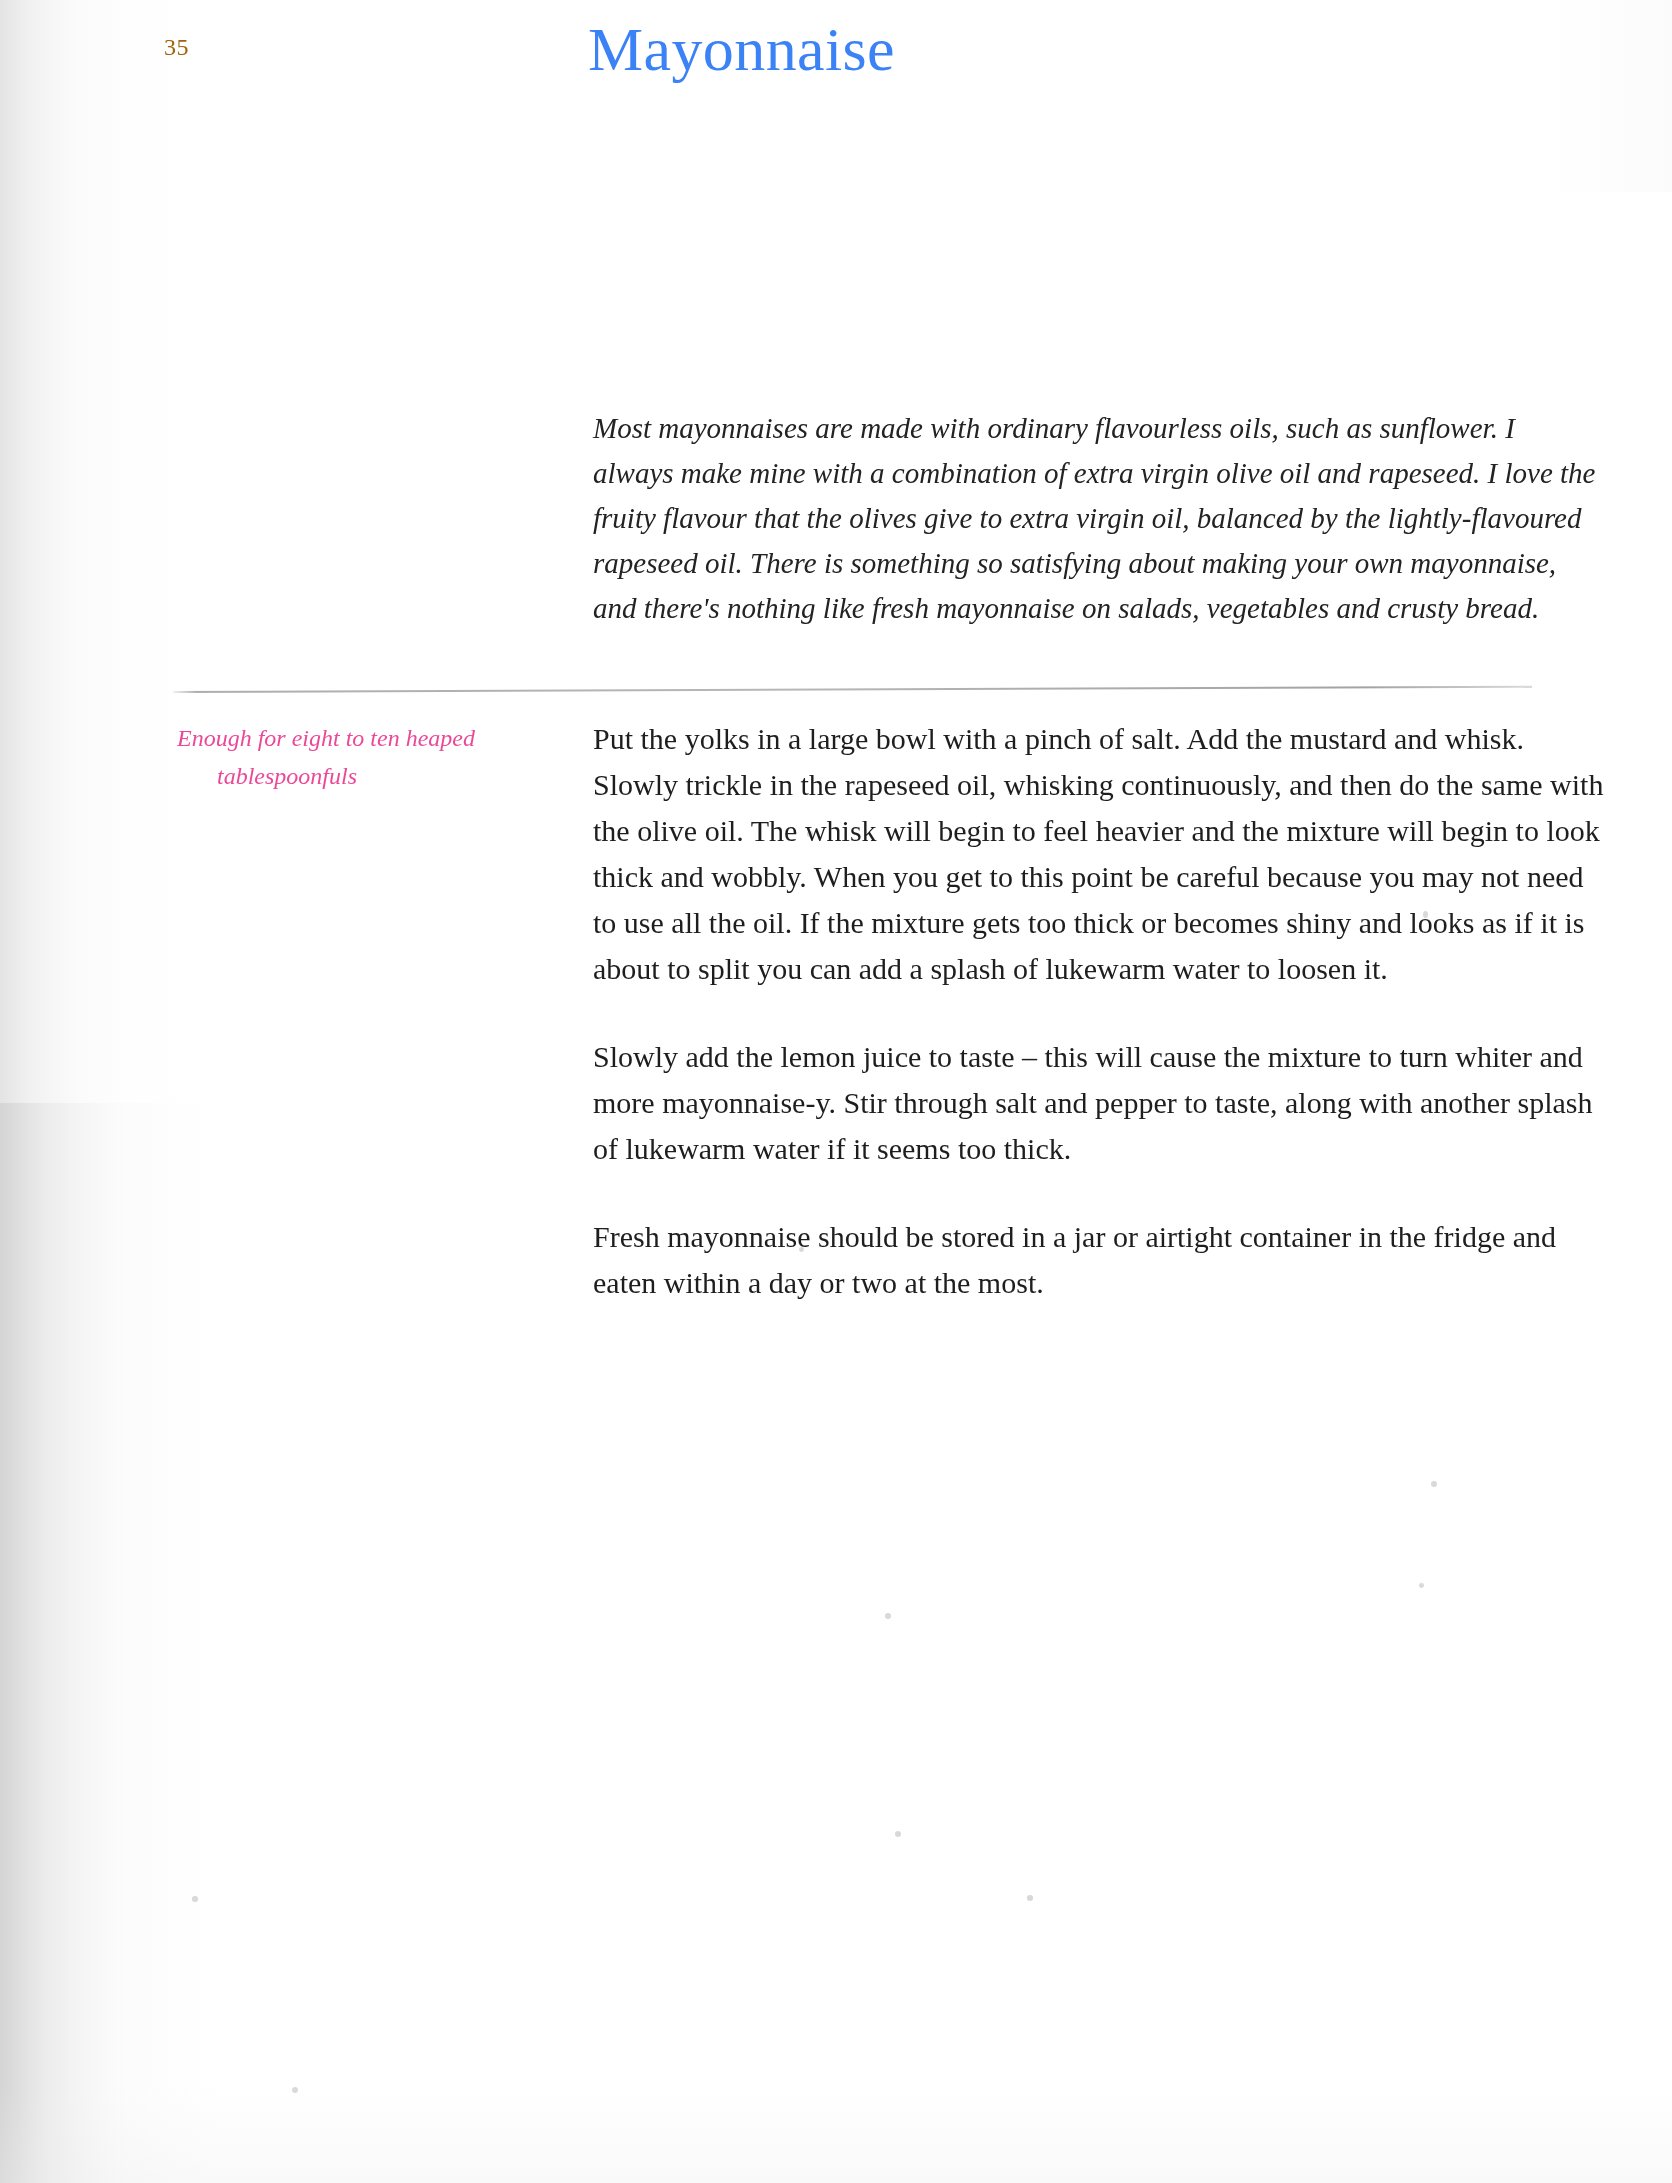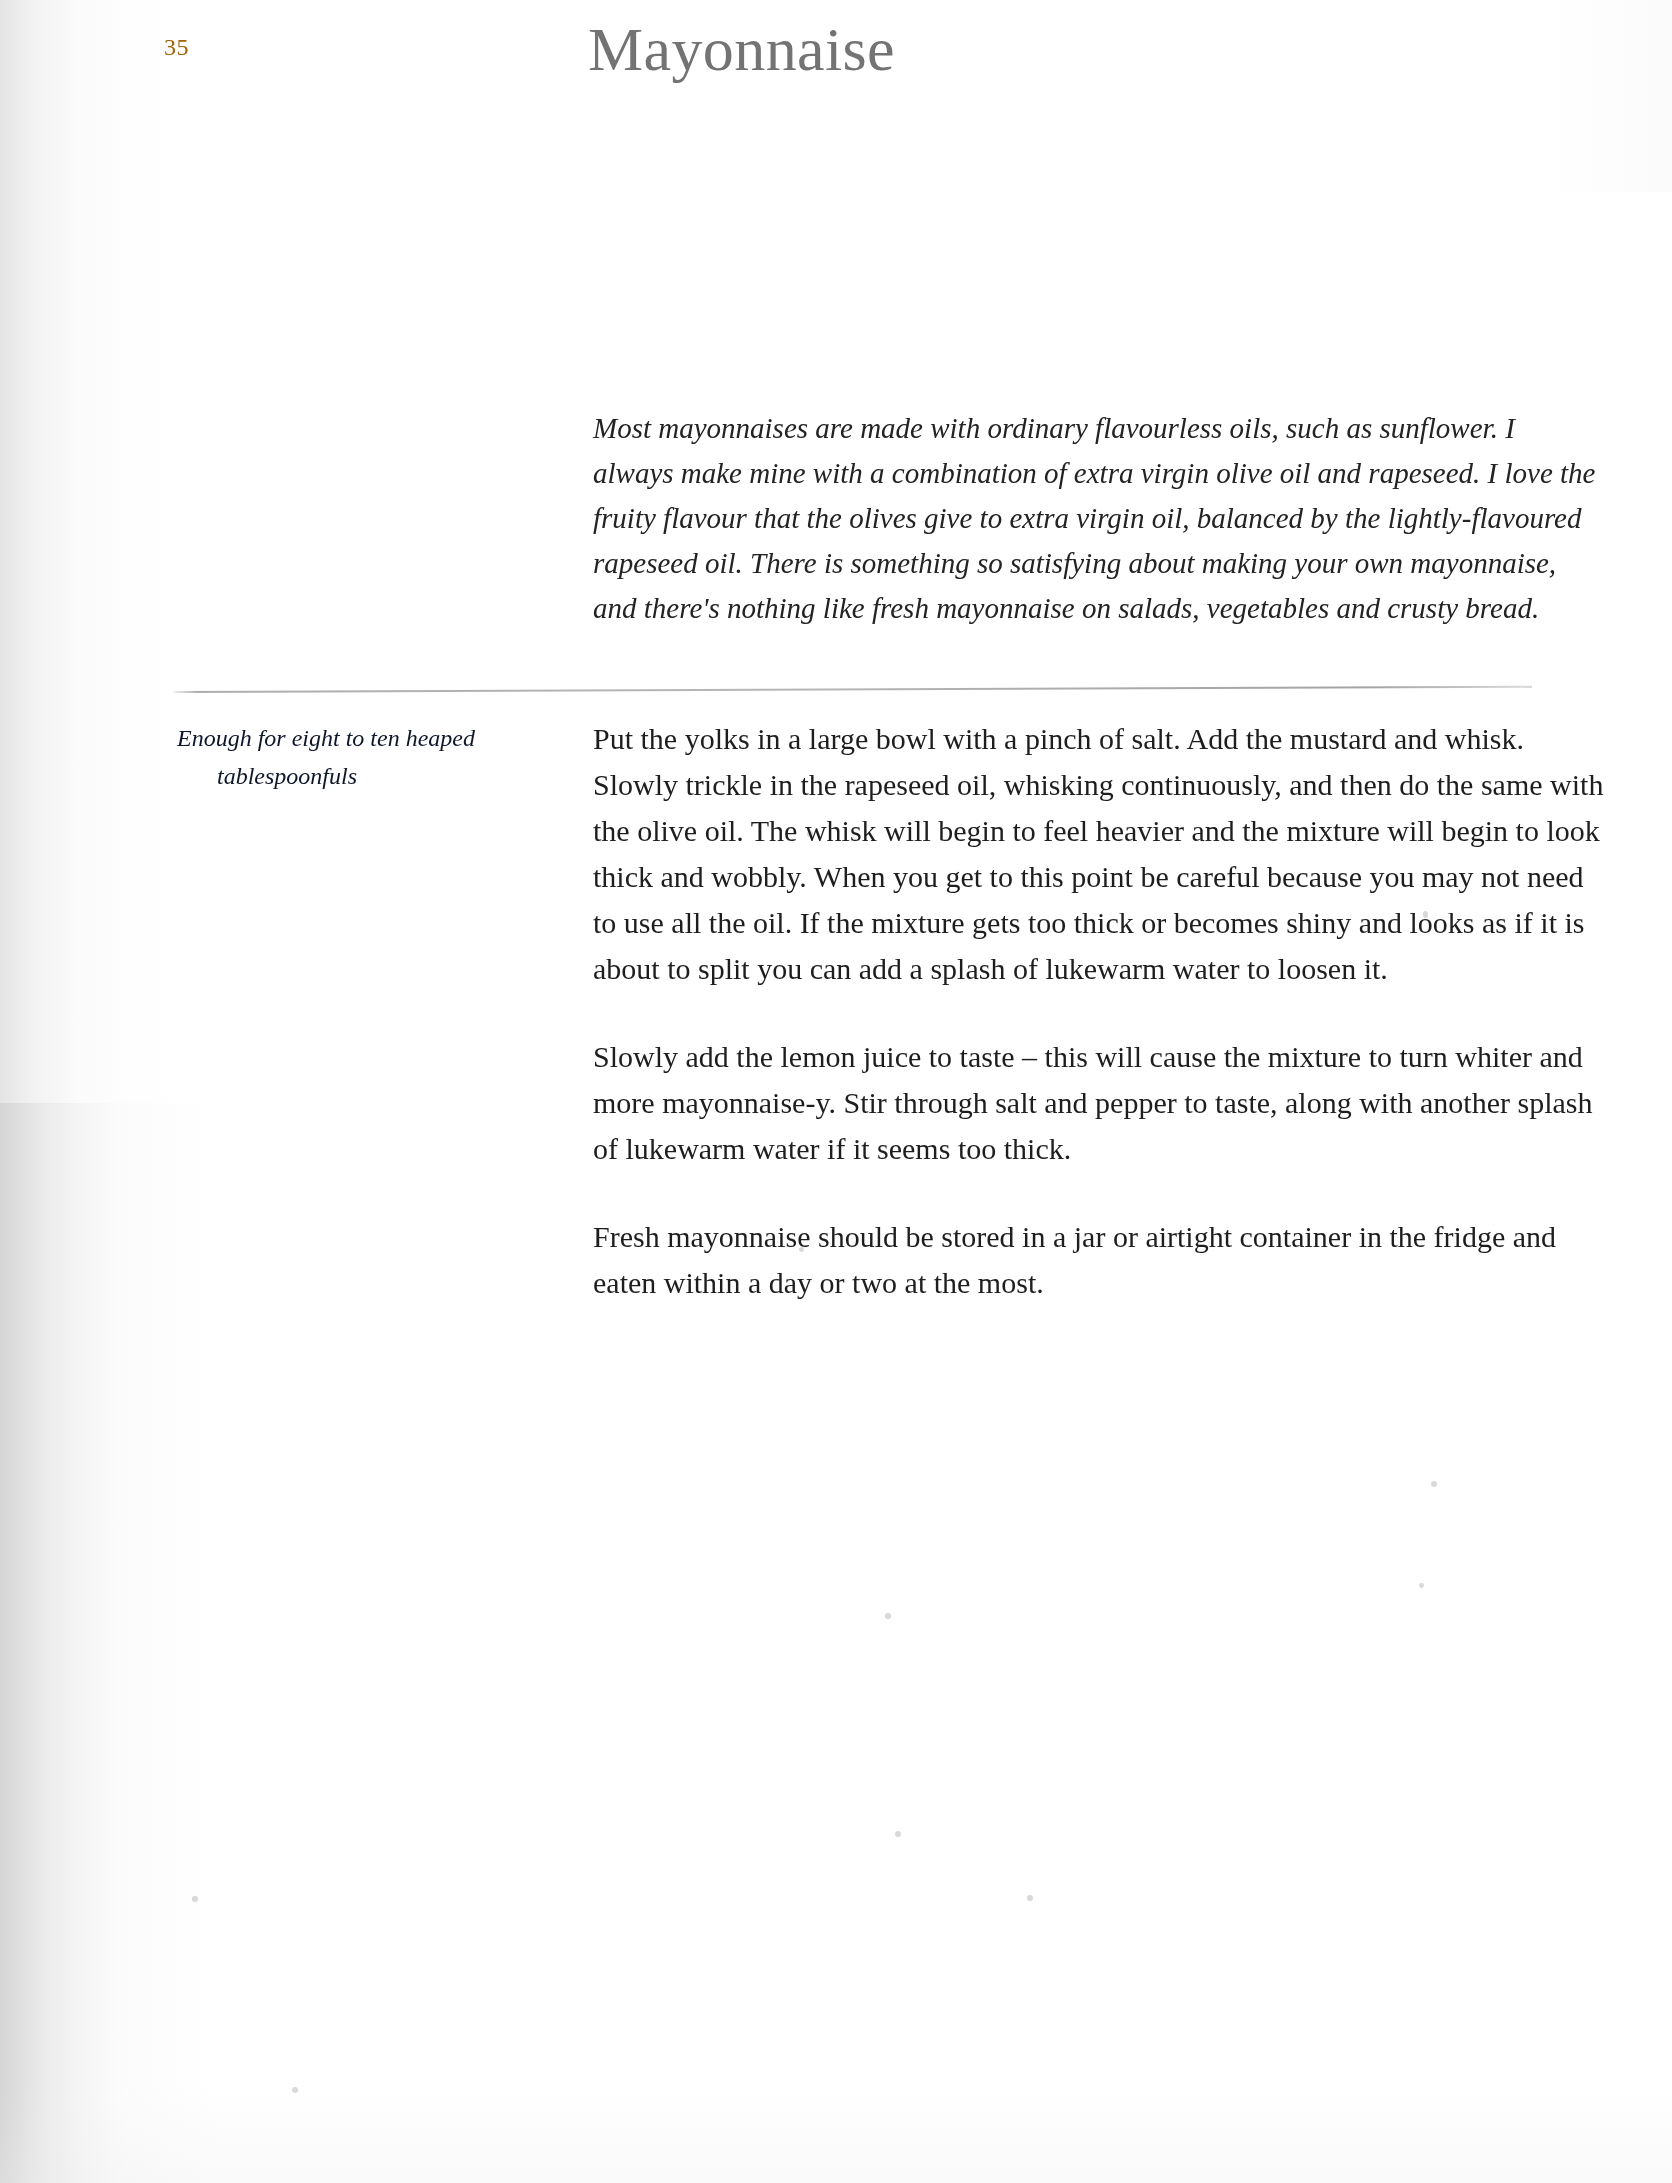--- a/index.html
+++ b/index.html
@@ -81,21 +81,21 @@
 
   
   .recipe-title {
     position: absolute;
     left: 588px;
     top: 17.6px;
     font-size: 62px;
     font-weight: 400;
     line-height: 1.0;
     letter-spacing: 0.4px;
-    color: #737373;
+    color: #3b82f6;
     margin: 0;
   }
 
   
   .intro {
     position: absolute;
     left: 593px;
     top: 406px;
     width: 1006px;
     font-style: italic;
@@ -125,21 +125,21 @@
 
   
   .sidebar {
     position: absolute;
     left: 177px;
     top: 719px;
     width: 376px;
     font-style: italic;
     font-size: 24px;
     line-height: 38px;
-    color: #0f172a;
+    color: #ec4899;
   }
   .sidebar .yield-block {
     margin: 0 0 61px 0;
   }
   .sidebar .ing-list {
     list-style: none;
     margin: 0;
     padding: 0;
   }
   .sidebar .ing-list li {

